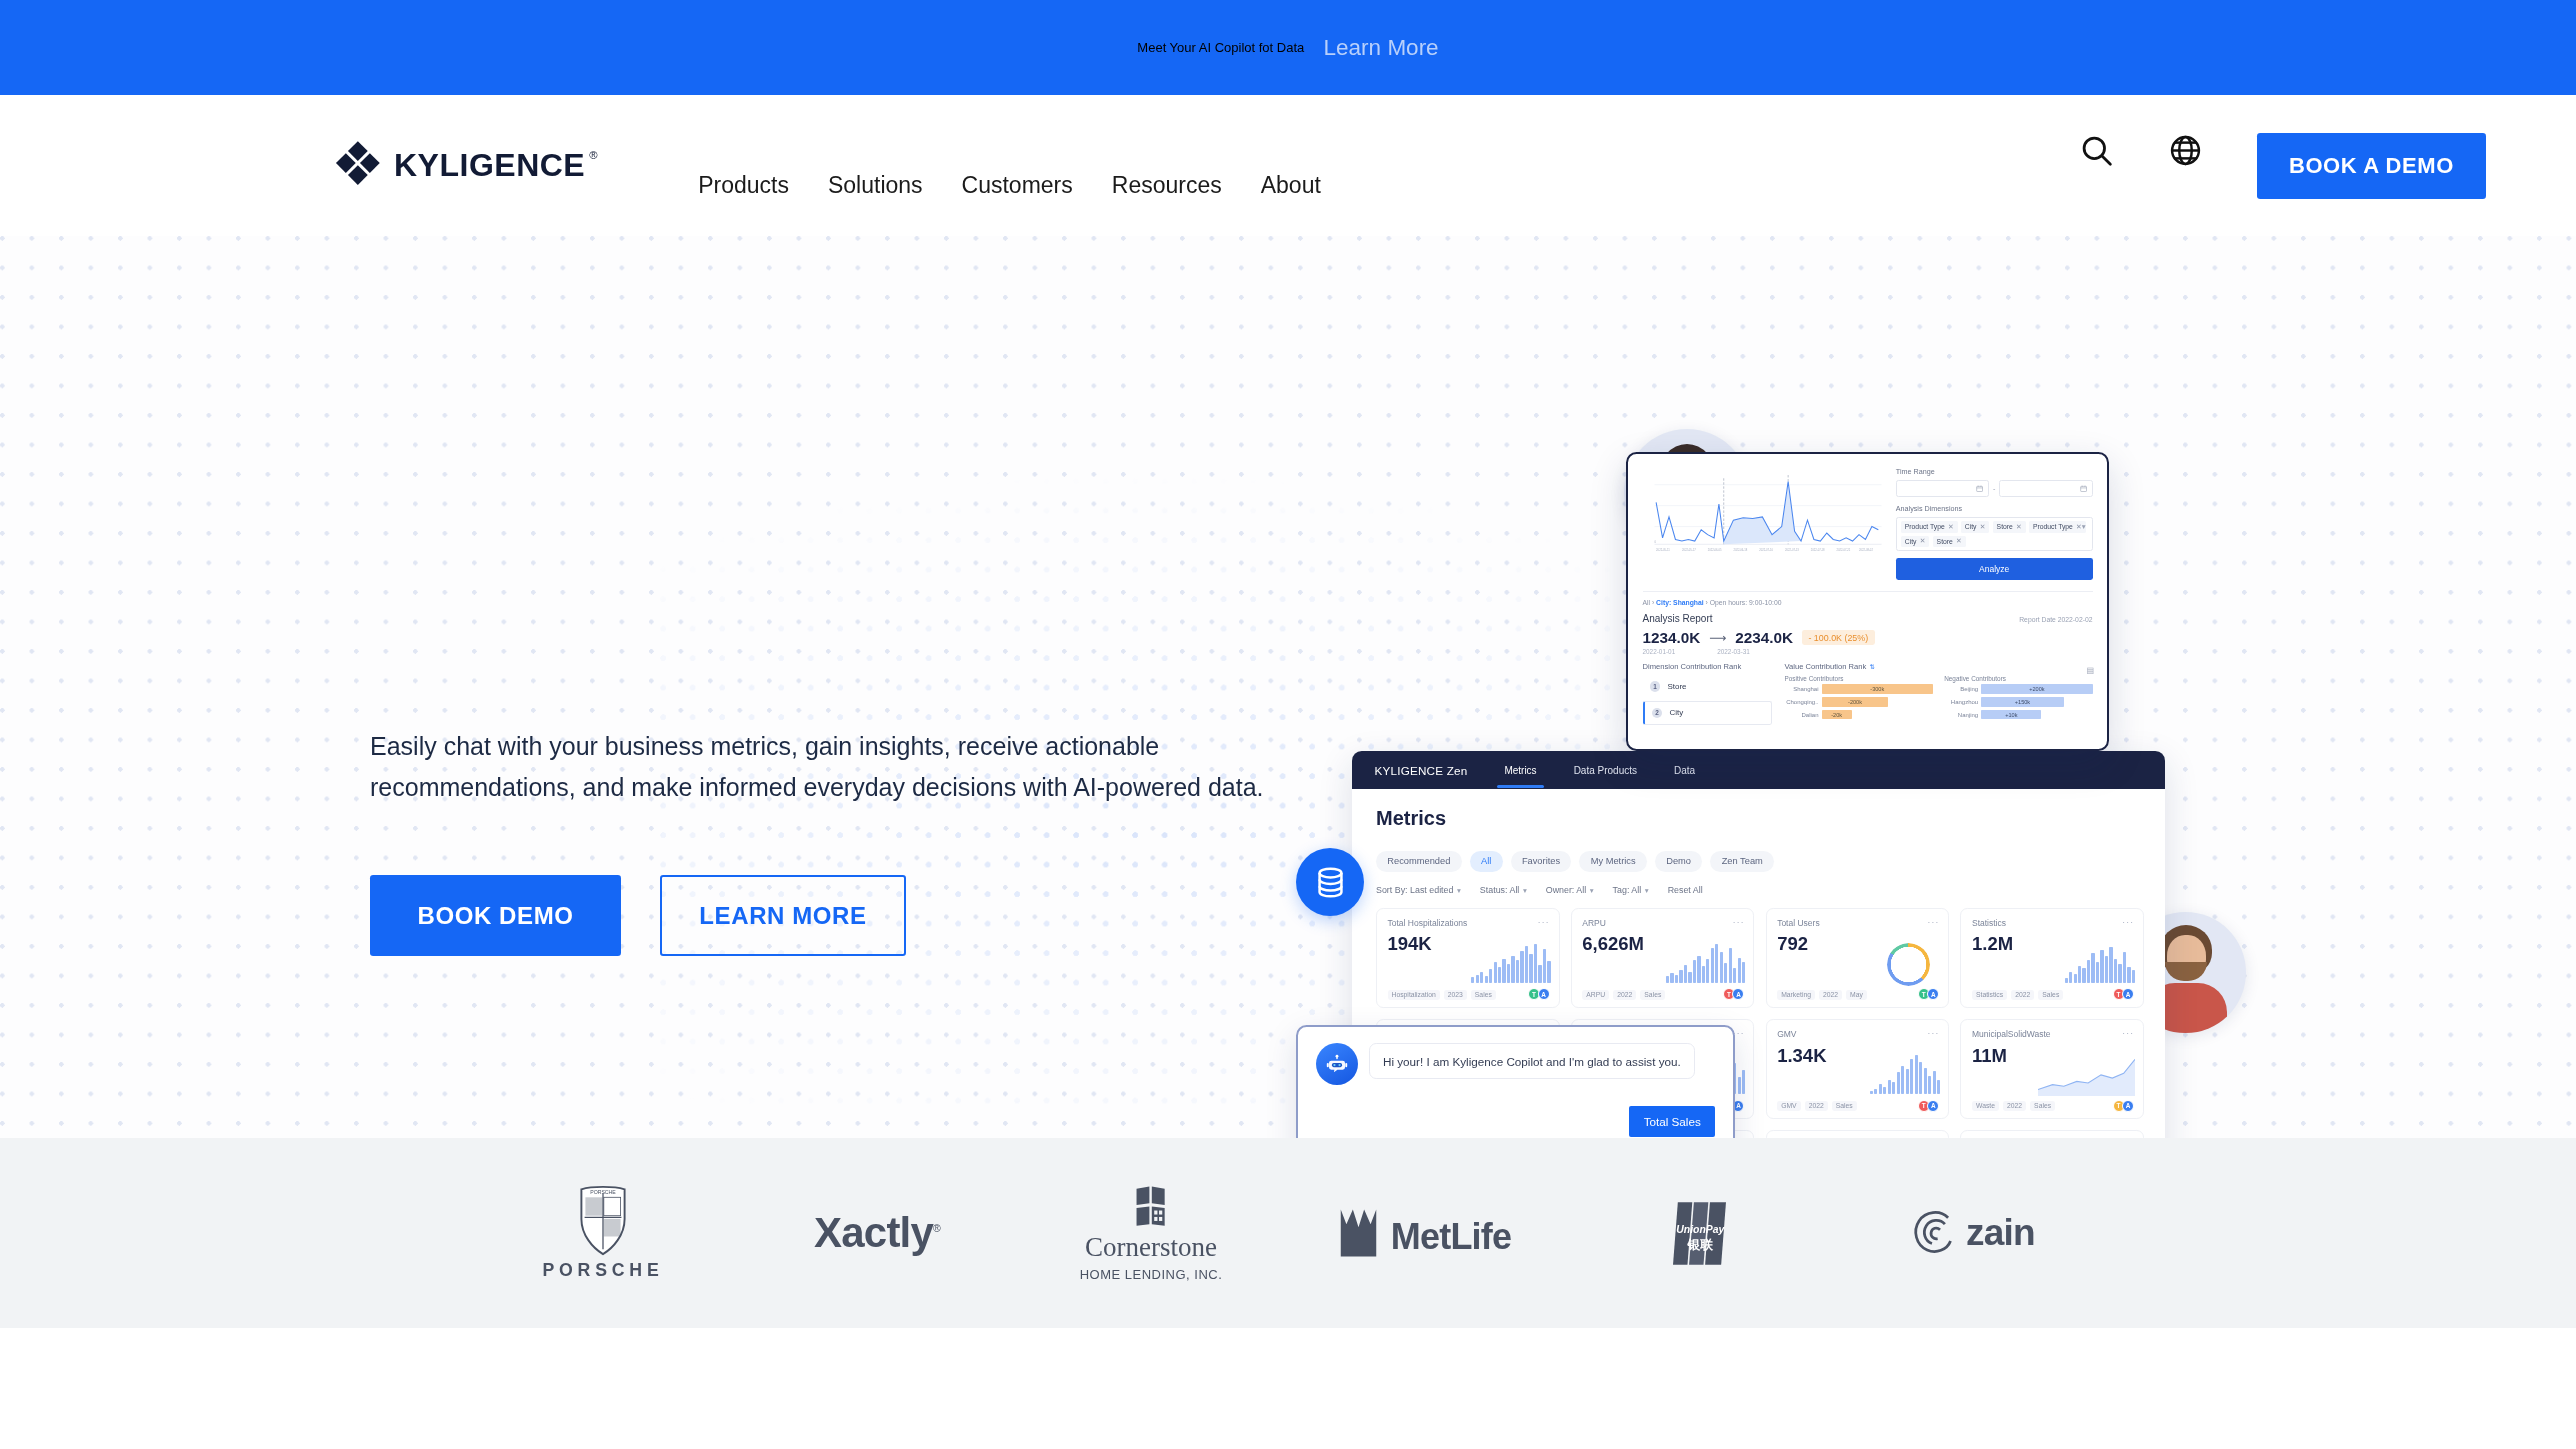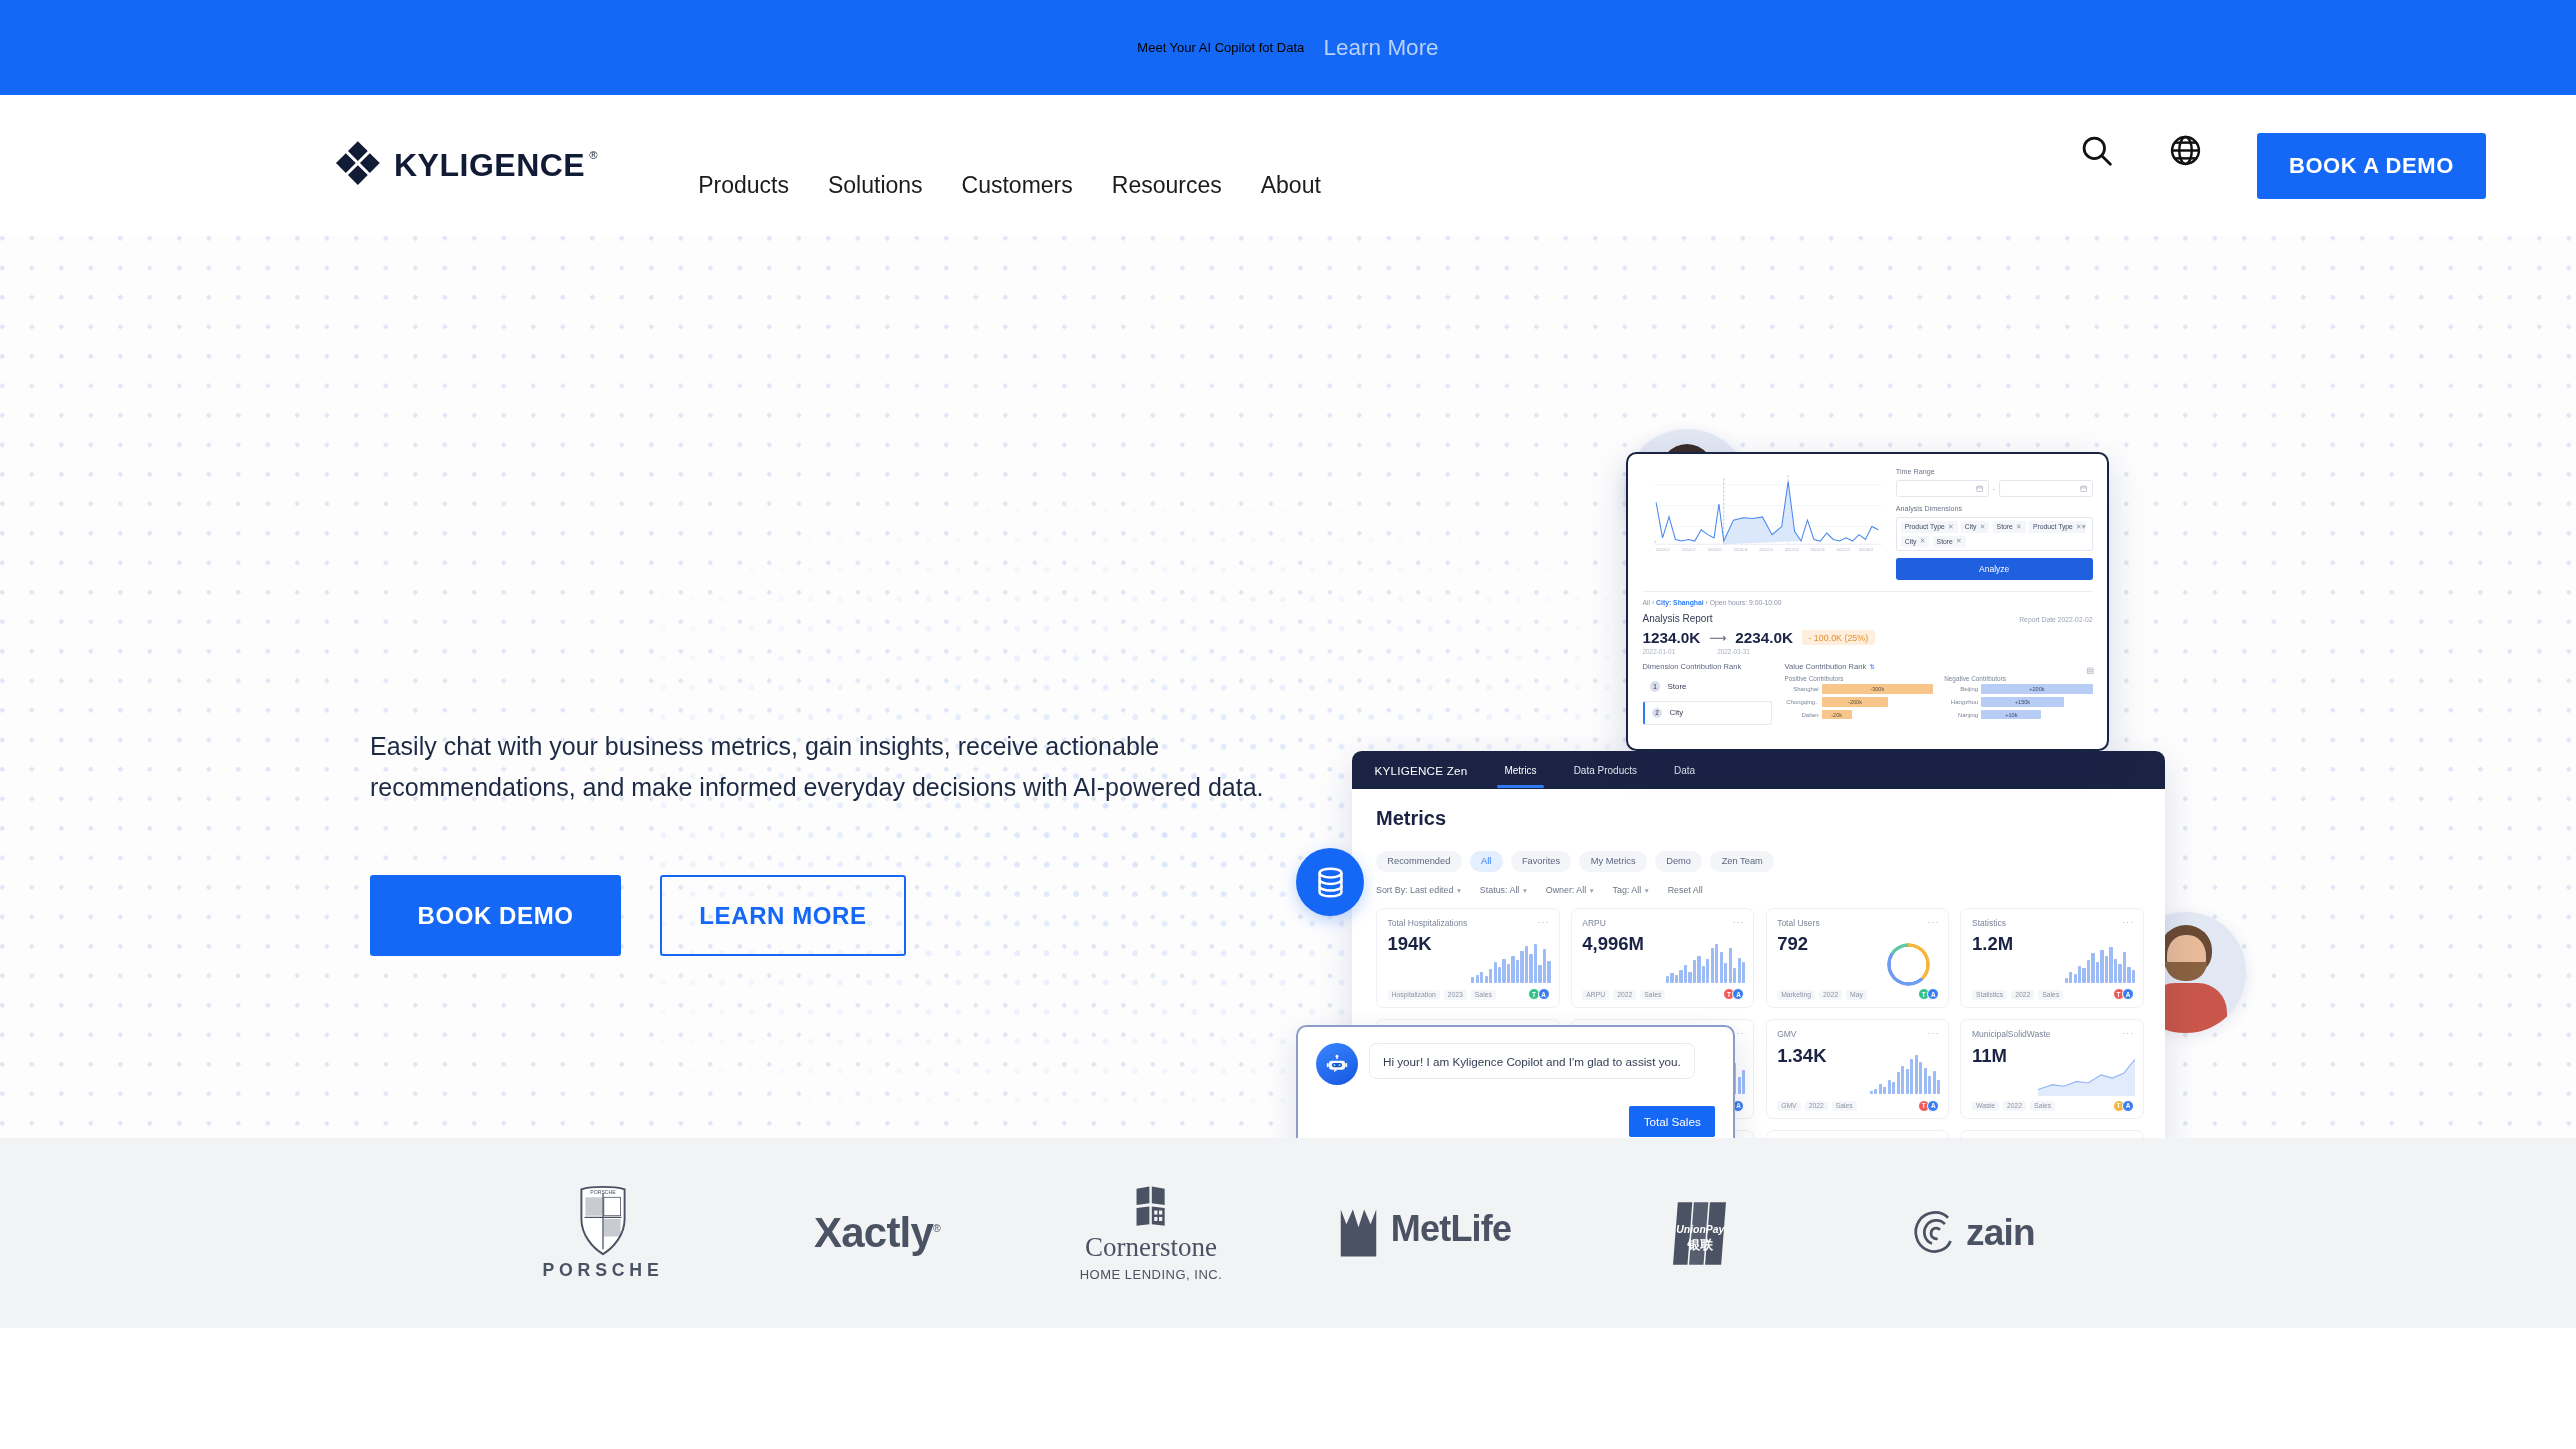--- a/index.html
+++ b/index.html
@@ -417,21 +417,21 @@
             </div>
             <div class="mavatars">
               <span class="mav" style="background:#36c08a">T</span>
               <span class="mav" style="background:#3a7ef0">A</span>
             </div>
           </div>
 
           <div class="mcard">
             <div class="mcard-title">ARPU</div>
             <div class="mcard-dots">···</div>
-            <div class="mcard-val">4,996M</div>
+            <div class="mcard-val">6,626M</div>
             <div class="spark">
               <i style="height:6.4px"></i>
                 <i style="height:9.7px"></i>
                 <i style="height:8px"></i>
                 <i style="height:13px"></i>
                 <i style="height:17.7px"></i>
                 <i style="height:11.3px"></i>
                 <i style="height:22.5px"></i>
                 <i style="height:27px"></i>
                 <i style="height:17px"></i>
@@ -886,21 +886,21 @@
       <rect x="30" y="33" width="4" height="5" fill="#f1f3f5"></rect>
       <rect x="36" y="33" width="4" height="5" fill="#f1f3f5"></rect>
       <rect x="30" y="41" width="4" height="5" fill="#f1f3f5"></rect>
       <rect x="36" y="41" width="4" height="5" fill="#f1f3f5"></rect>
     </svg>
     <span id="logo-cornerstone-main">Cornerstone</span>
     <span id="logo-cornerstone-sub">HOME LENDING, INC.</span>
   </div>
 
   <div class="logo-cell">
-    <div style="display:flex;align-items:flex-start;gap:13px;">
+    <div style="display:flex;align-items:flex-end;gap:13px;">
       <svg width="39" height="50" viewBox="0 0 48 62">
         <path d="M2 2 L2 60 L46 60 L46 2 L39 20 L31 2 L24 24 L17 2 L9 20 Z" fill="#4a5263"></path>
       </svg>
       <span id="logo-metlife-word">MetLife</span>
     </div>
   </div>
 
   <div class="logo-cell">
     <svg width="63" height="69" viewBox="0 0 78 86">
       <path d="M12 4 L30 4 L24 82 L6 82 Z" fill="#4a5263"></path>

